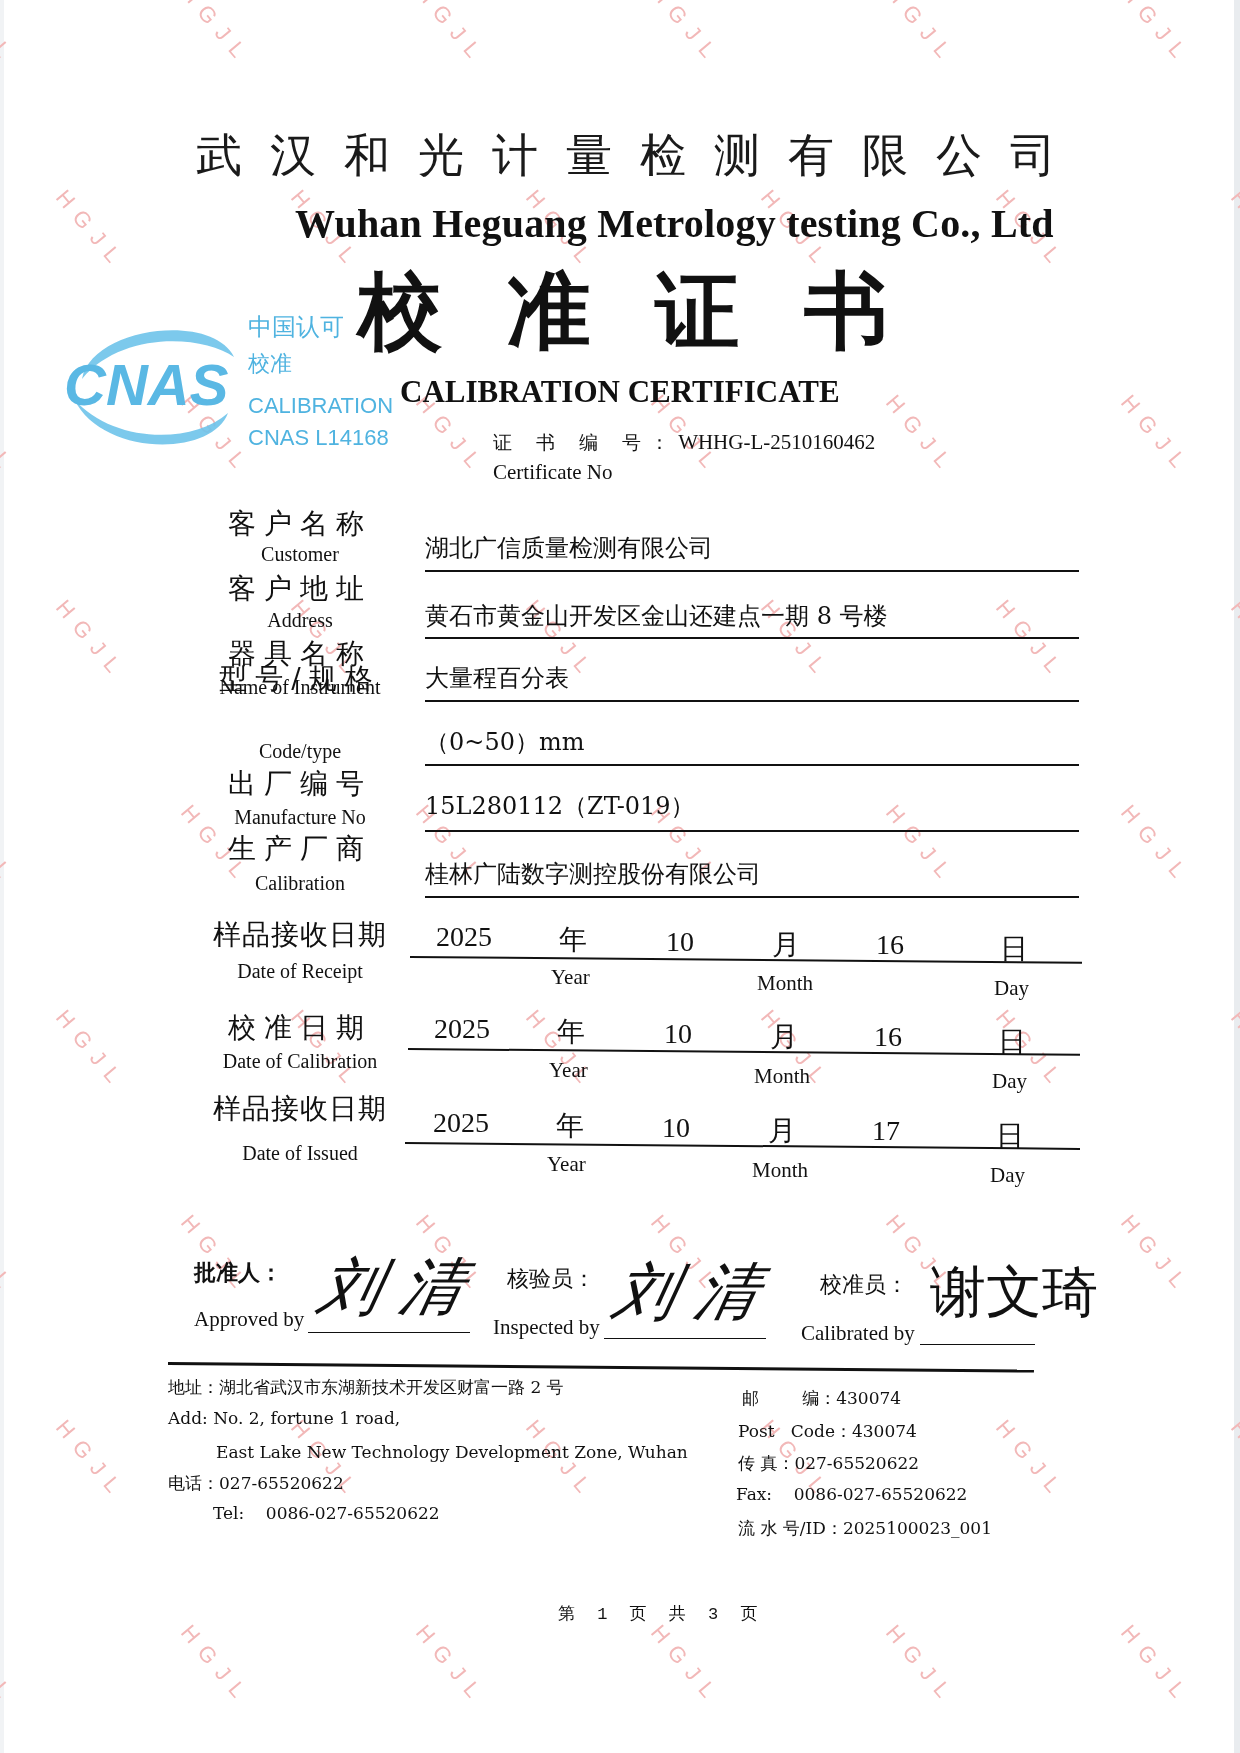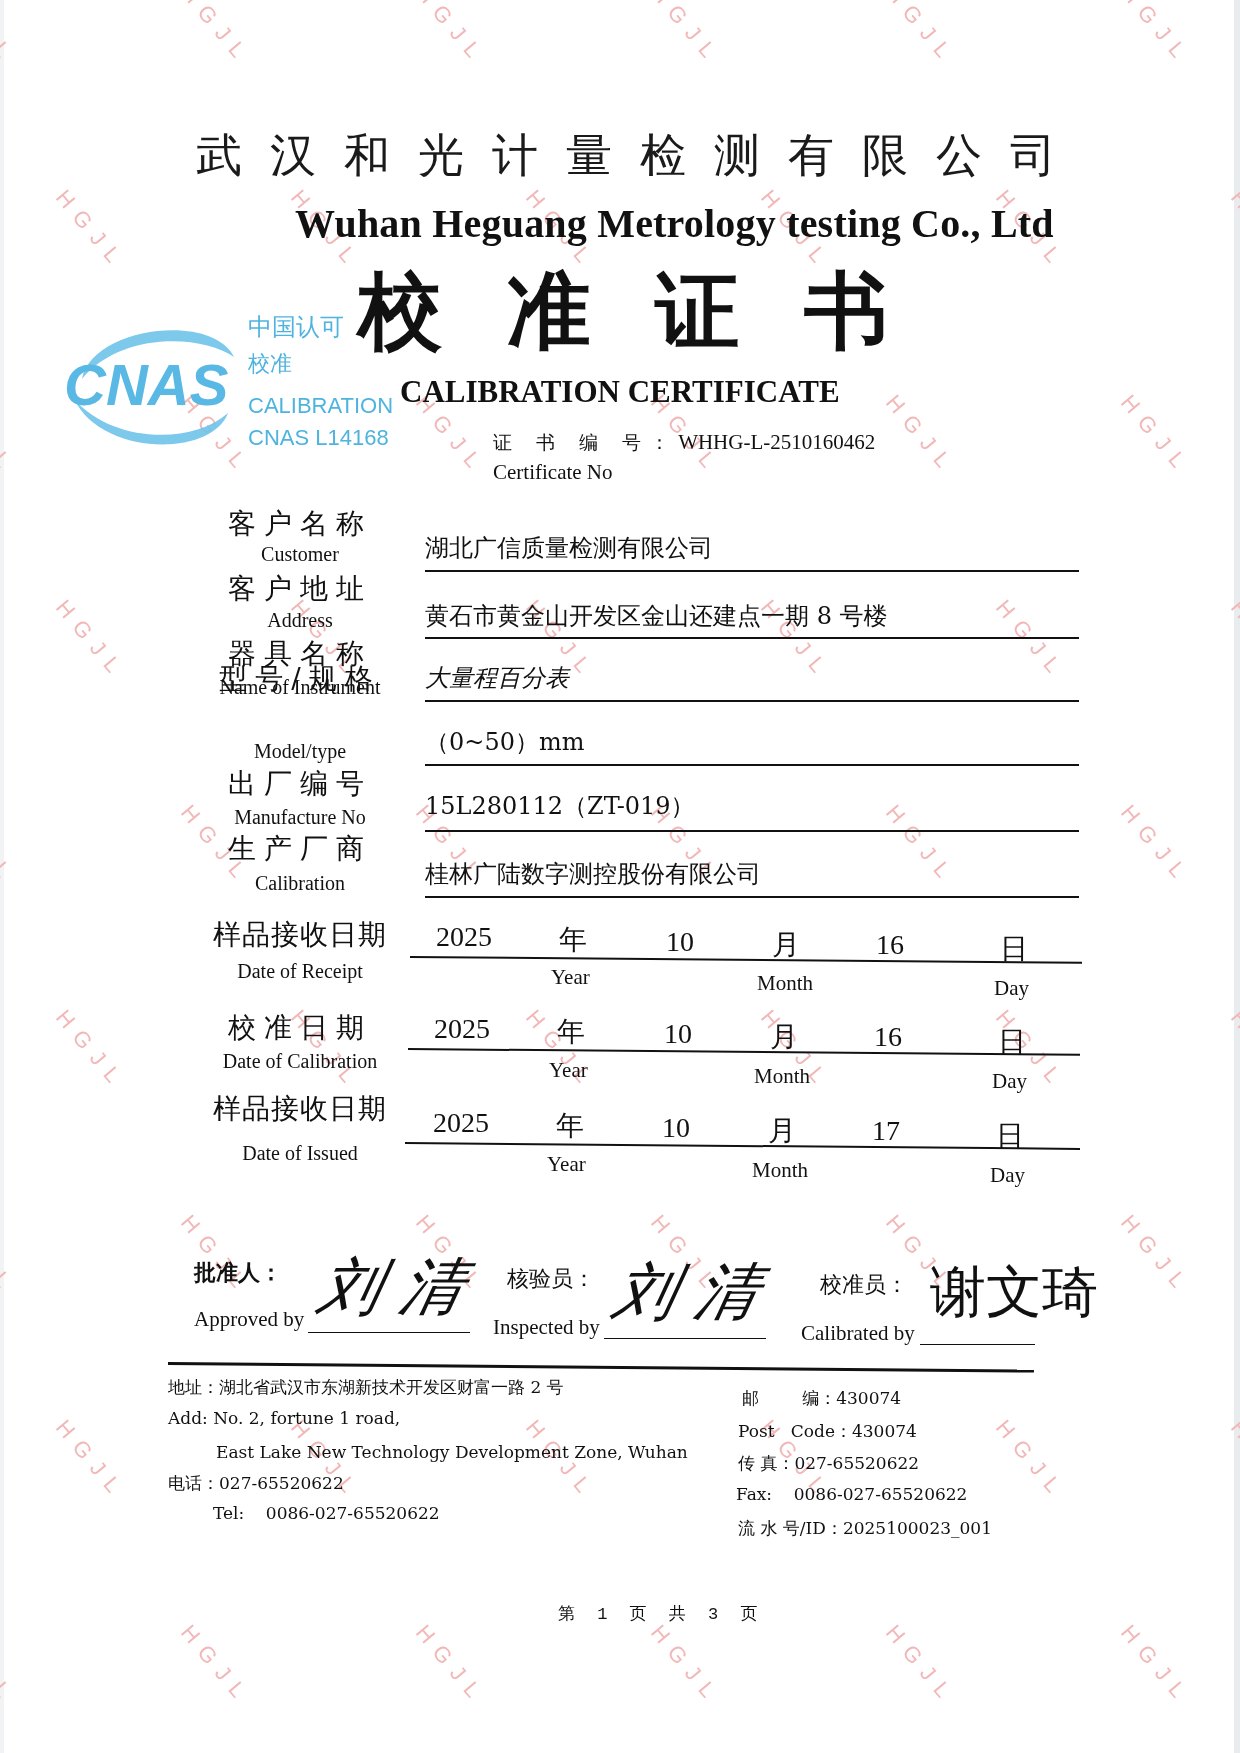--- a/index.html
+++ b/index.html
@@ -158,26 +158,26 @@
 </div>
 <div>
   <div class="lbl-cn" style="top:570px;">客户地址</div>
   <div class="lbl-en" style="top:609px;">Address</div>
   <div class="val" style="top:600px;text-align:center;">黄石市黄金山开发区金山还建点一期 8 号楼</div>
   <div class="line" style="top:637px;left:425px;width:654px;"></div>
 </div>
 <div>
   <div class="lbl-cn" style="top:635px;">器具名称</div>
   <div class="lbl-en" style="top:676px;">Name of Instrument</div>
-  <div class="val" style="top:662px;font-style:italic;">大量程百分表</div>
+  <div class="val" style="top:662px;">大量程百分表</div>
   <div class="line" style="top:700px;left:425px;width:654px;"></div>
 </div>
 <div>
   <div class="lbl-cn" style="top:660px;">型号/规格</div>
-  <div class="lbl-en" style="top:740px;">Model/type</div>
+  <div class="lbl-en" style="top:740px;">Code/type</div>
   <div class="val" style="top:726px;">（0~50）mm</div>
   <div class="line" style="top:764px;left:425px;width:654px;"></div>
 </div>
 <div>
   <div class="lbl-cn" style="top:765px;">出厂编号</div>
   <div class="lbl-en" style="top:806px;">Manufacture No</div>
   <div class="val" style="top:790px;">15L280112（ZT-019）</div>
   <div class="line" style="top:830px;left:425px;width:654px;"></div>
 </div>
 <div>

